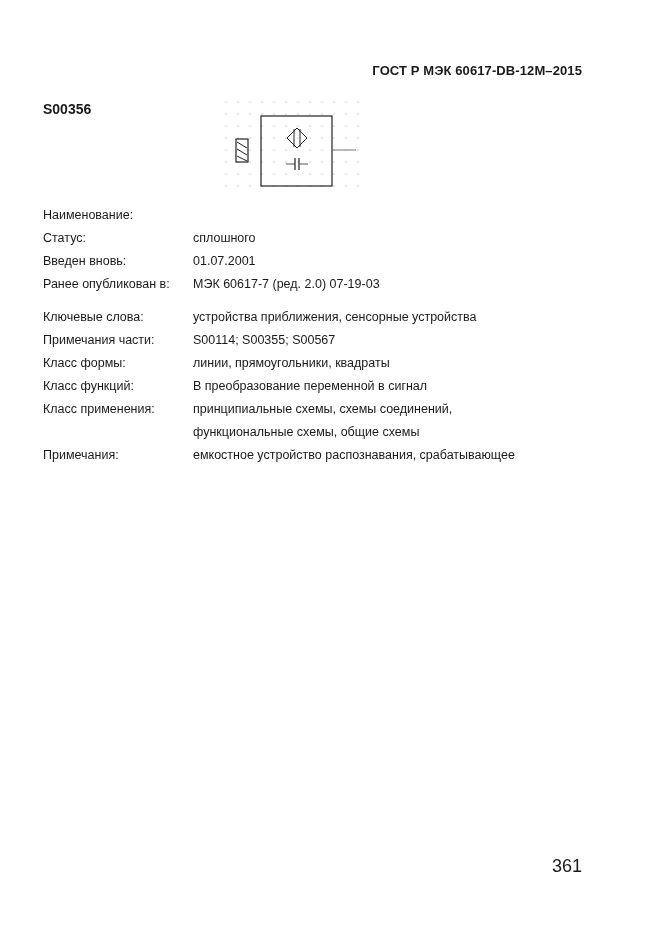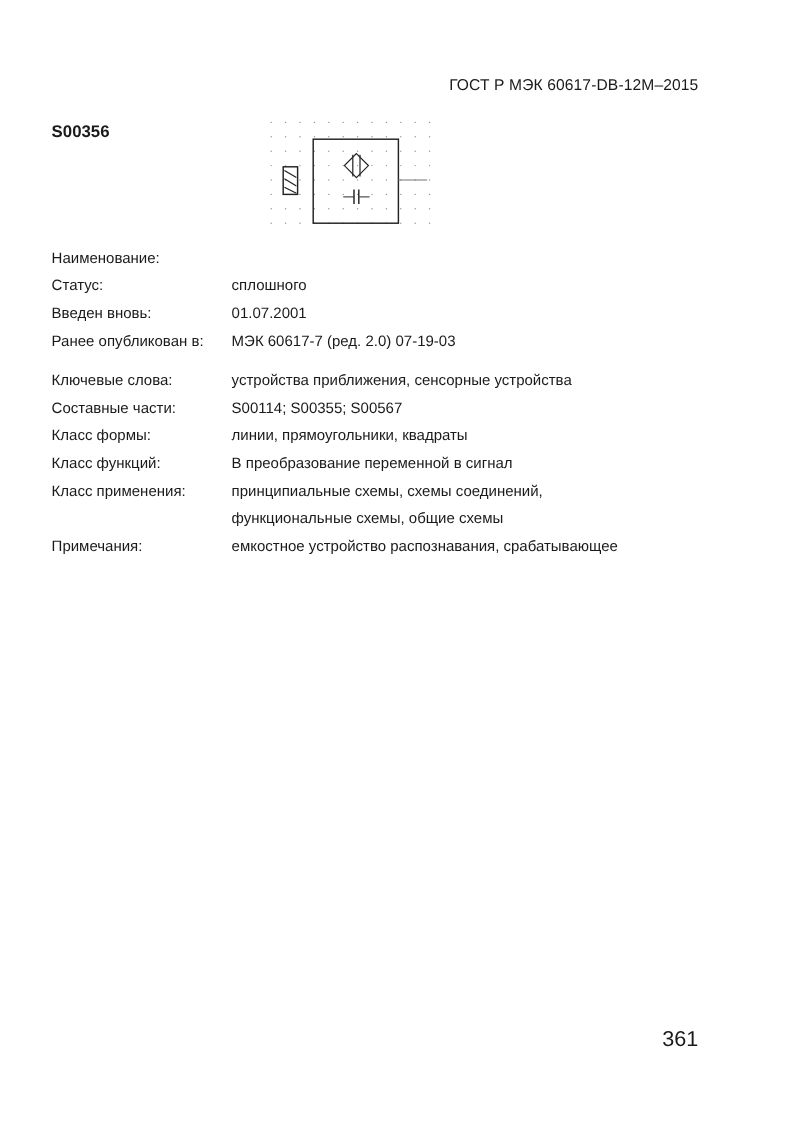--- a/index.html
+++ b/index.html
@@ -1,18 +1,18 @@
 <!DOCTYPE html>
 <html><head>
 <meta charset="utf-8">
 <style>
   html, body { margin: 0; padding: 0; background: #ffffff; }
   body { width: 661px; height: 936px; position: relative; overflow: hidden;
          font-family: "Liberation Sans", sans-serif; color: #1a1a1a; }
-  .header { position: absolute; top: 63px; right: 79px; font-weight: normal; font-size: 13px; letter-spacing: 0.1px; }
+  .header { position: absolute; top: 63px; right: 79px; font-weight: bold; font-size: 13px; letter-spacing: 0.1px; }
   .code { position: absolute; top: 101px; left: 43px; font-weight: bold; font-size: 14px; }
   .symbol { position: absolute; left: 222px; top: 98px; width: 150px; height: 96px; }
   .rows { position: absolute; left: 43px; top: 204px; font-size: 12.5px; }
   .row { display: flex; line-height: 23px; align-items: center; }
   .row .lbl { width: 150px; flex: none; }
   .row .val { width: 360px; }
   .gap { height: 10px; }
   .pagenum { position: absolute; right: 79px; top: 856px; font-size: 18px; }
 </style>
 </head>
@@ -153,21 +153,21 @@
     <div class="row">
       <div class="lbl">Ранее опубликован в:</div>
       <div class="val">МЭК 60617-7 (ред. 2.0) 07-19-03</div>
     </div>
     <div class="gap"></div>
     <div class="row">
       <div class="lbl">Ключевые слова:</div>
       <div class="val">устройства приближения, сенсорные устройства</div>
     </div>
     <div class="row">
-      <div class="lbl">Составные части:</div>
+      <div class="lbl">Примечания части:</div>
       <div class="val">S00114; S00355; S00567</div>
     </div>
     <div class="row">
       <div class="lbl">Класс формы:</div>
       <div class="val">линии, прямоугольники, квадраты</div>
     </div>
     <div class="row">
       <div class="lbl">Класс функций:</div>
       <div class="val">В преобразование переменной в сигнал</div>
     </div>

